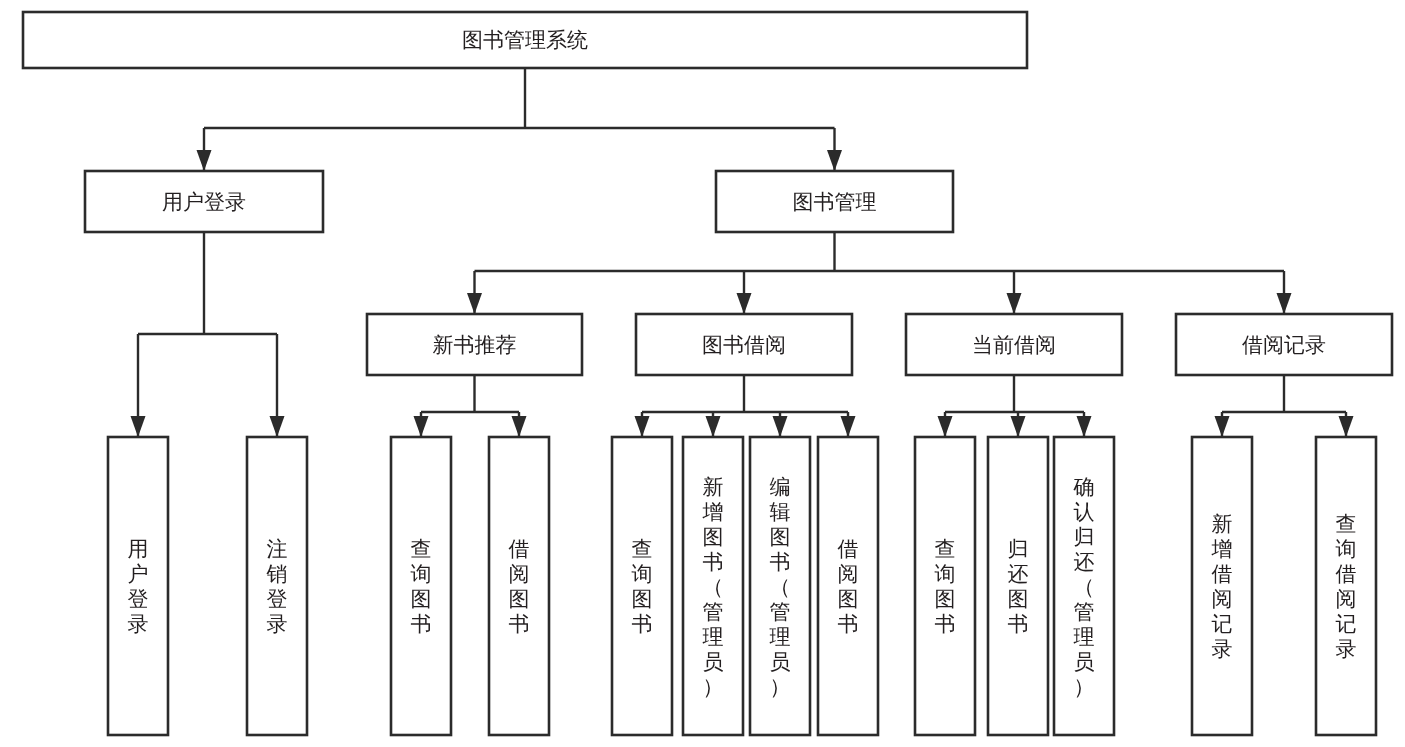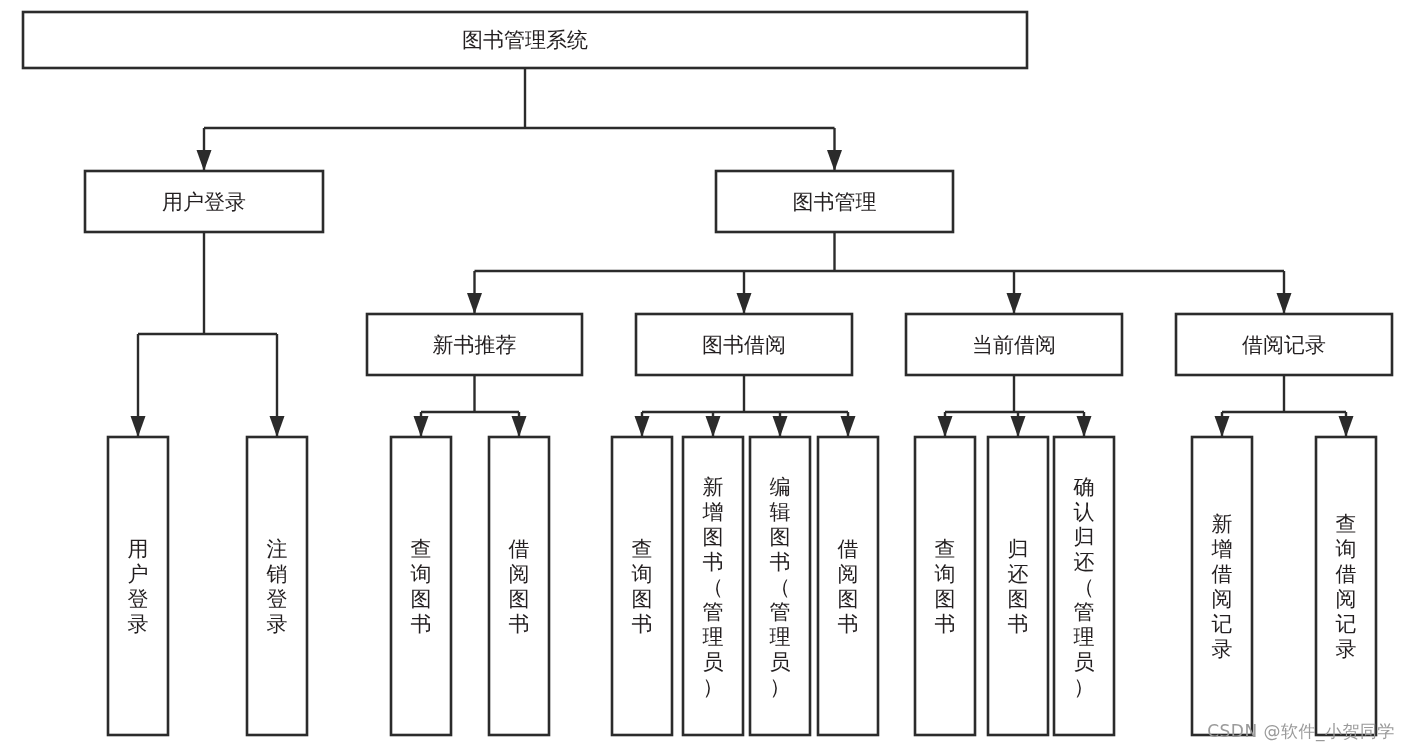--- a/index.html
+++ b/index.html
@@ -201,14 +201,13 @@
         <g>
           <rect x="1188" y="437" width="60" height="298" class="node-box"></rect>
           <text x="1218" y="0" class="node-label-v"><tspan x="1218" y="531">新</tspan><tspan x="1218" y="556">增</tspan><tspan x="1218" y="581">借</tspan><tspan x="1218" y="606">阅</tspan><tspan x="1218" y="631">记</tspan><tspan x="1218" y="656">录</tspan></text>
         </g>
         <g>
           <rect x="1312" y="437" width="60" height="298" class="node-box"></rect>
           <text x="1342" y="0" class="node-label-v"><tspan x="1342" y="531">查</tspan><tspan x="1342" y="556">询</tspan><tspan x="1342" y="581">借</tspan><tspan x="1342" y="606">阅</tspan><tspan x="1342" y="631">记</tspan><tspan x="1342" y="656">录</tspan></text>
         </g>
       </g>
   </svg>
-  <div class="watermark">CSDN @软件_小贺同学</div>
 </div>
 
 </body></html>

